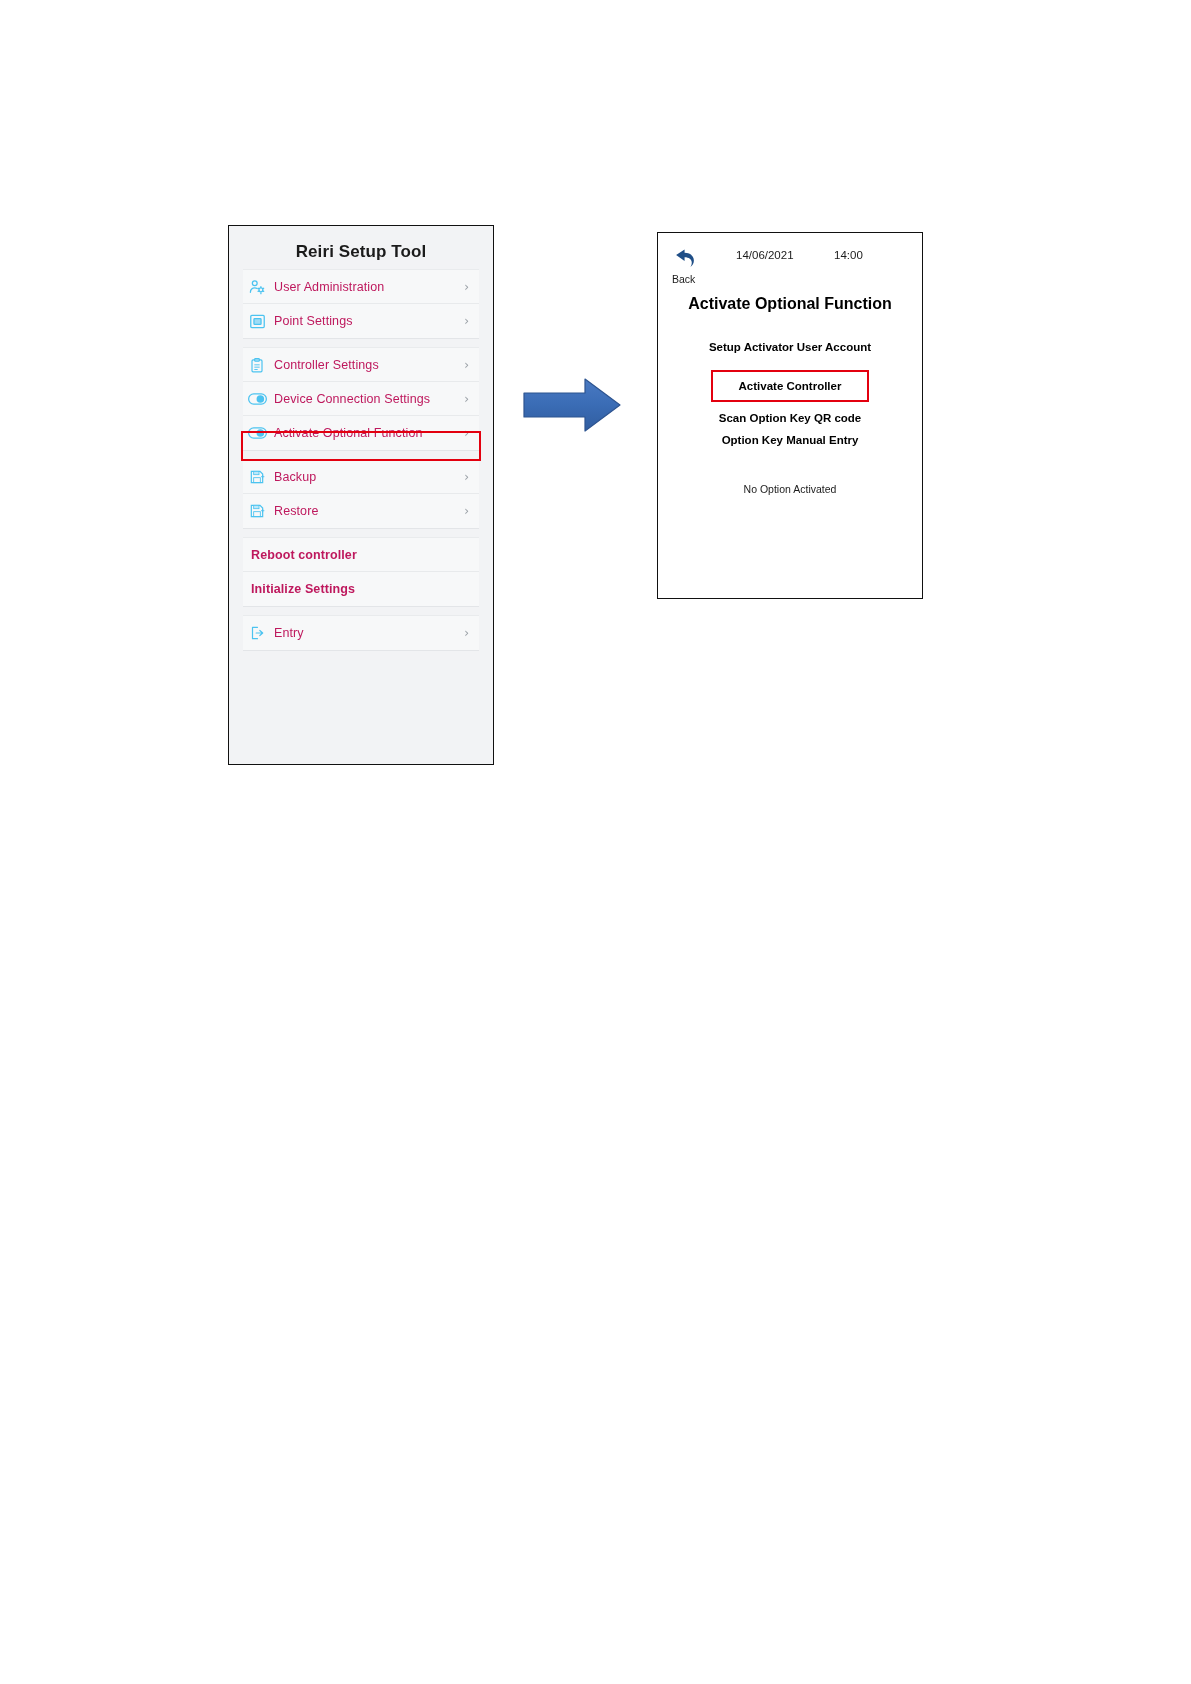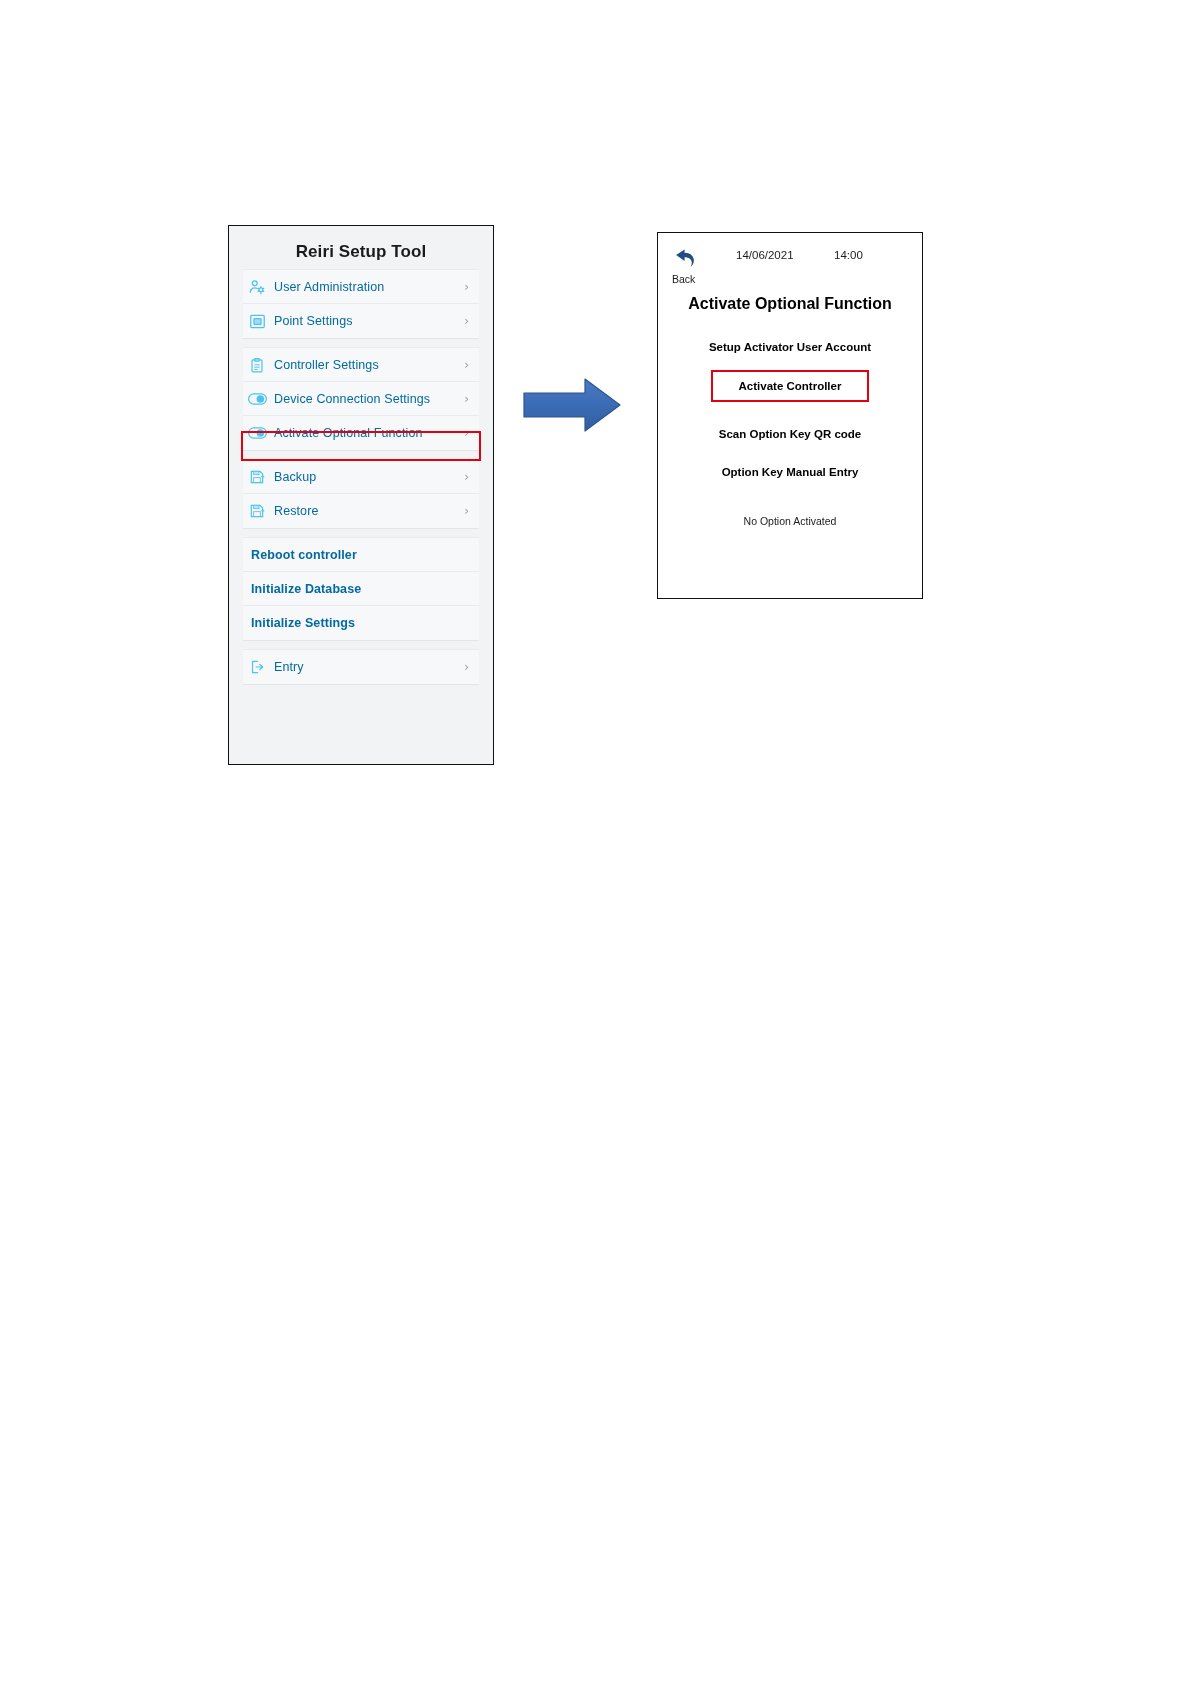--- a/index.html
+++ b/index.html
@@ -55,21 +55,21 @@
     height: 20px;
     flex: 0 0 20px;
     margin-right: 7px;
     display: flex;
     align-items: center;
     justify-content: center;
   }
   .menu-item .ico svg { display: block; }
   .menu-item .label {
     font-size: 12.5px;
-    color: #0369a1;
+    color: #be185d;
     white-space: nowrap;
     letter-spacing: 0.1px;
     text-align: right;
   }
   .menu-item .chev {
     margin-left: auto;
     color: #9aa0a6;
     font-size: 12px;
     line-height: 1;
     font-family: "DejaVu Sans", sans-serif;
@@ -154,21 +154,21 @@
   }
   .dev-action.boxed {
     display: block;
     width: 158px;
     margin-left: auto;
     margin-right: auto;
     margin-top: 17px;
     padding: 8px 9px;
     border: 2px solid #e3000f;
   }
-  .dev-action.gap1 { margin-top: 26px; }
+  .dev-action.gap1 { margin-top: 10px; }
   .dev-status-text {
     text-align: center;
     font-size: 10.5px;
     color: #1b1b1b;
     margin-top: 37px;
   }
 </style>
 </head>
 <body>
 
@@ -260,23 +260,20 @@
           </svg>
         </span>
         <span class="label">Restore</span>
         <span class="chev">›</span>
       </div>
     </div>
 
     <div class="menu-group">
       <div class="menu-item noicon sep-bottom">
         <span class="label">Reboot controller</span>
-      </div>
-      <div class="menu-item noicon sep-bottom">
-        <span class="label">Initialize Database</span>
       </div>
       <div class="menu-item noicon">
         <span class="label">Initialize Settings</span>
       </div>
     </div>
 
     <div class="menu-group">
       <div class="menu-item">
         <span class="ico">
           <svg width="17" height="16" viewBox="0 0 24 24" fill="none" stroke="#4cc3f0" stroke-width="1.8" stroke-linecap="round" stroke-linejoin="round">

